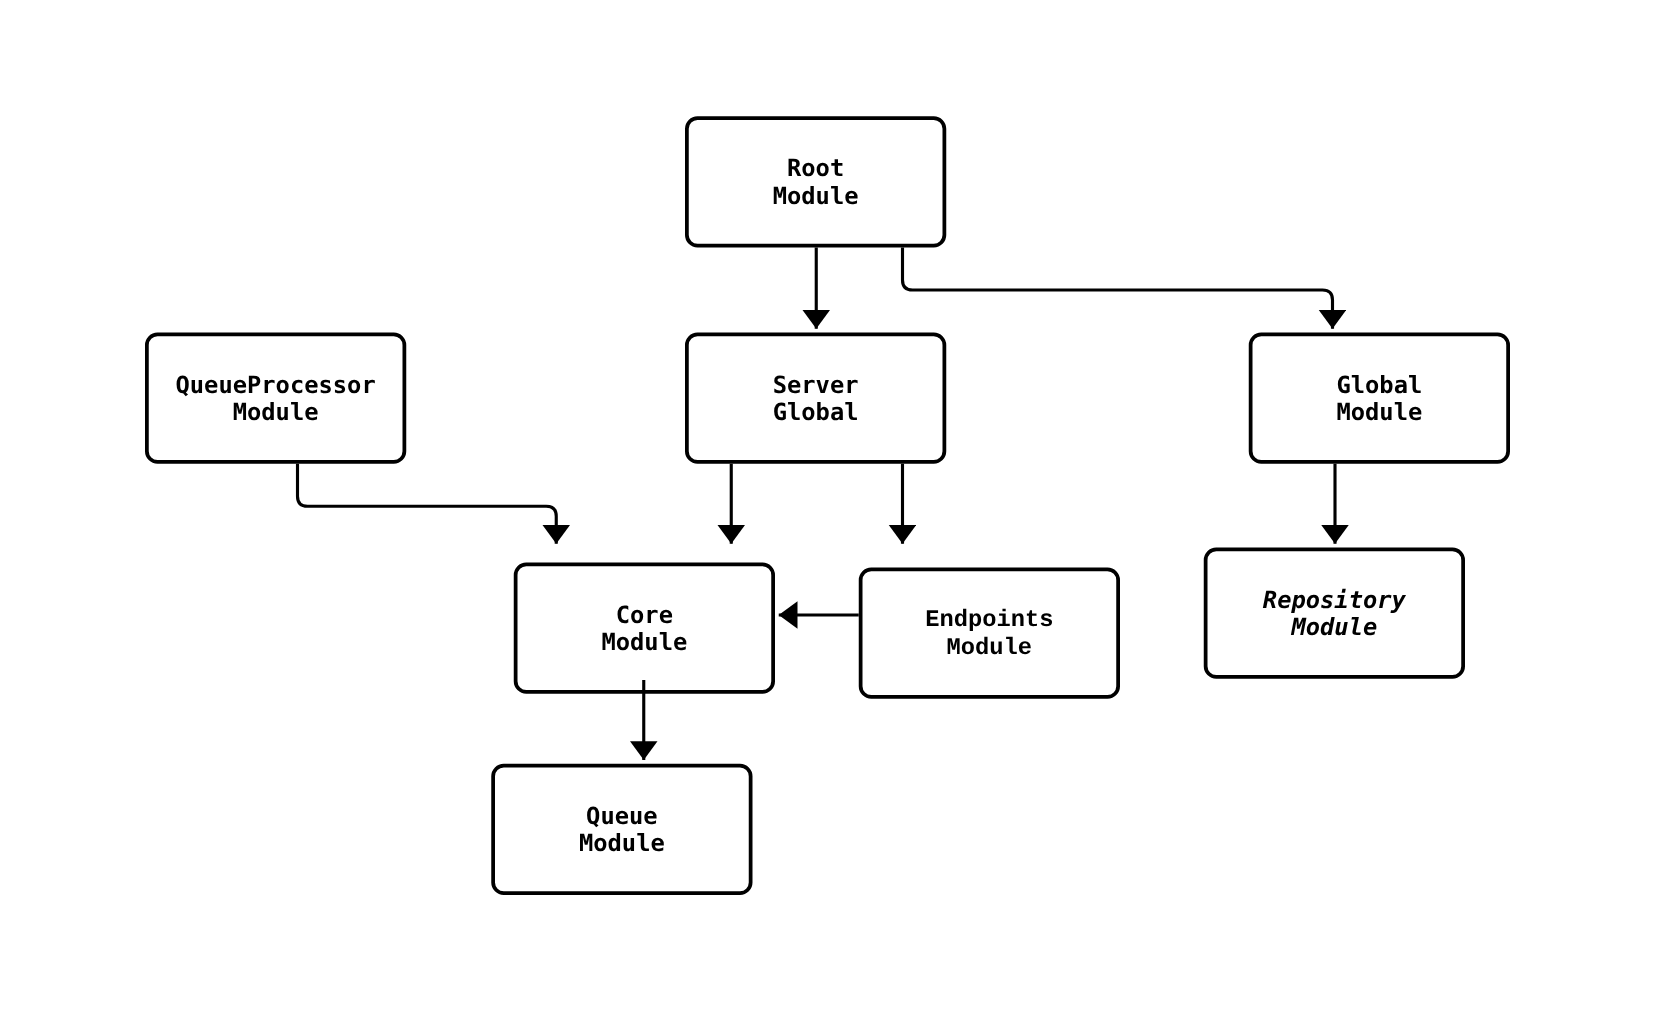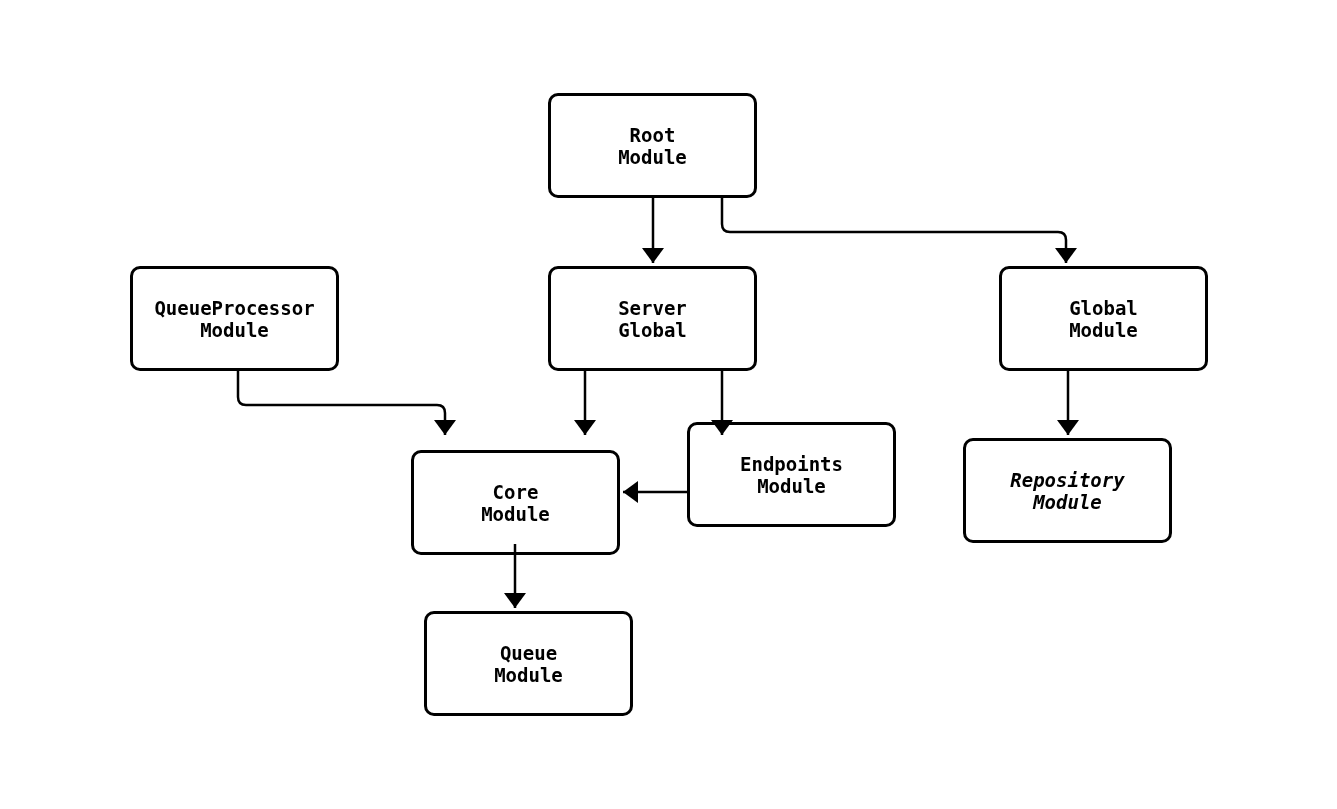--- a/index.html
+++ b/index.html
@@ -43,27 +43,27 @@
     height: 809px;
     pointer-events: none;
   }
   .edge {
     stroke: #000000;
     stroke-width: 2.5;
     fill: none;
   }
   
   #node-root          { left: 548px; top:  93px; }
-  #node-queueprocessor{ left: 130px; top: 266px; }
+  #node-queueprocessor{ left: 116px; top: 266px; }
   #node-server        { left: 548px; top: 266px; }
   #node-global        { left: 963px; top: 266px; margin-left: 36px; }
   #node-core          { left: 411px; top: 450px; }
-  #node-endpoints     { left: 687px; top: 422px; }
+  #node-endpoints     { left: 687px; top: 454px; font-family: Liberation Mono, monospace; }
   #node-repository    { left: 963px; top: 438px; font-style: italic; }
-  #node-queue         { left: 424px; top: 611px; align-items: center; }
+  #node-queue         { left: 393px; top: 611px; align-items: center; }
 </style>
 </head>
 <body>
 
 <div class="canvas">
 
   <div class="node" id="node-root">
     <div class="node-label">Root
 Module</div>
   </div>

